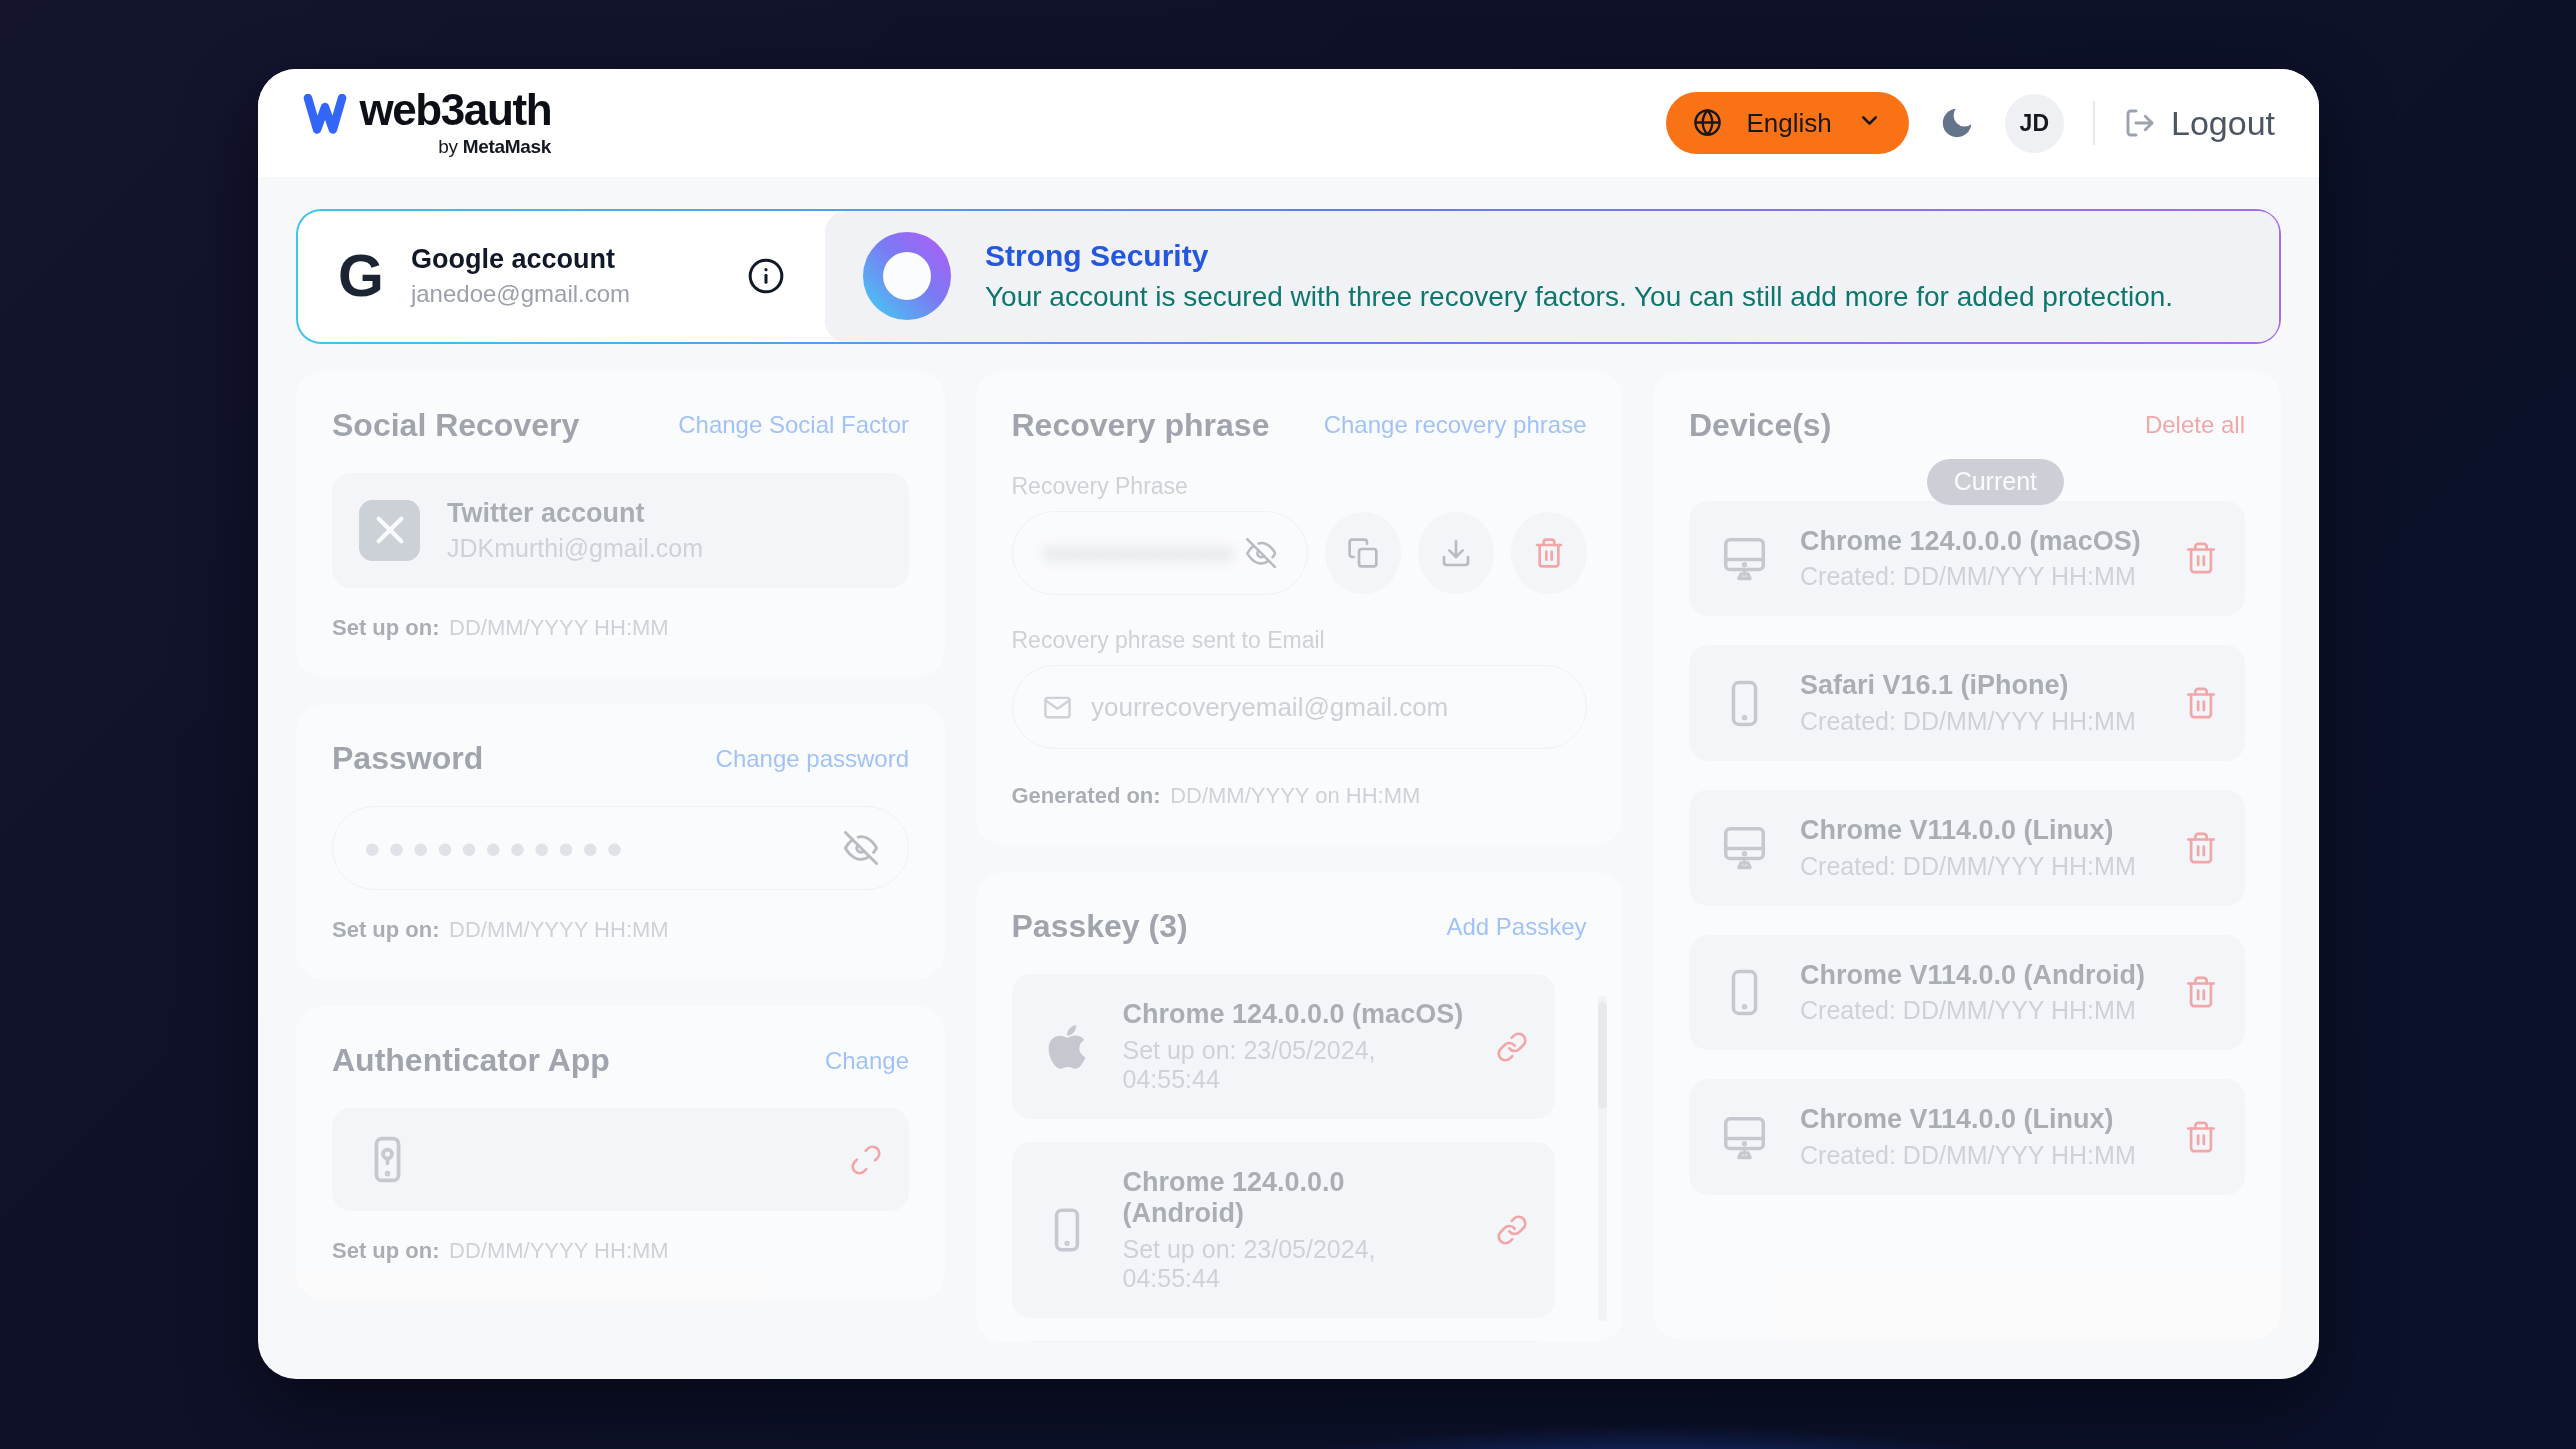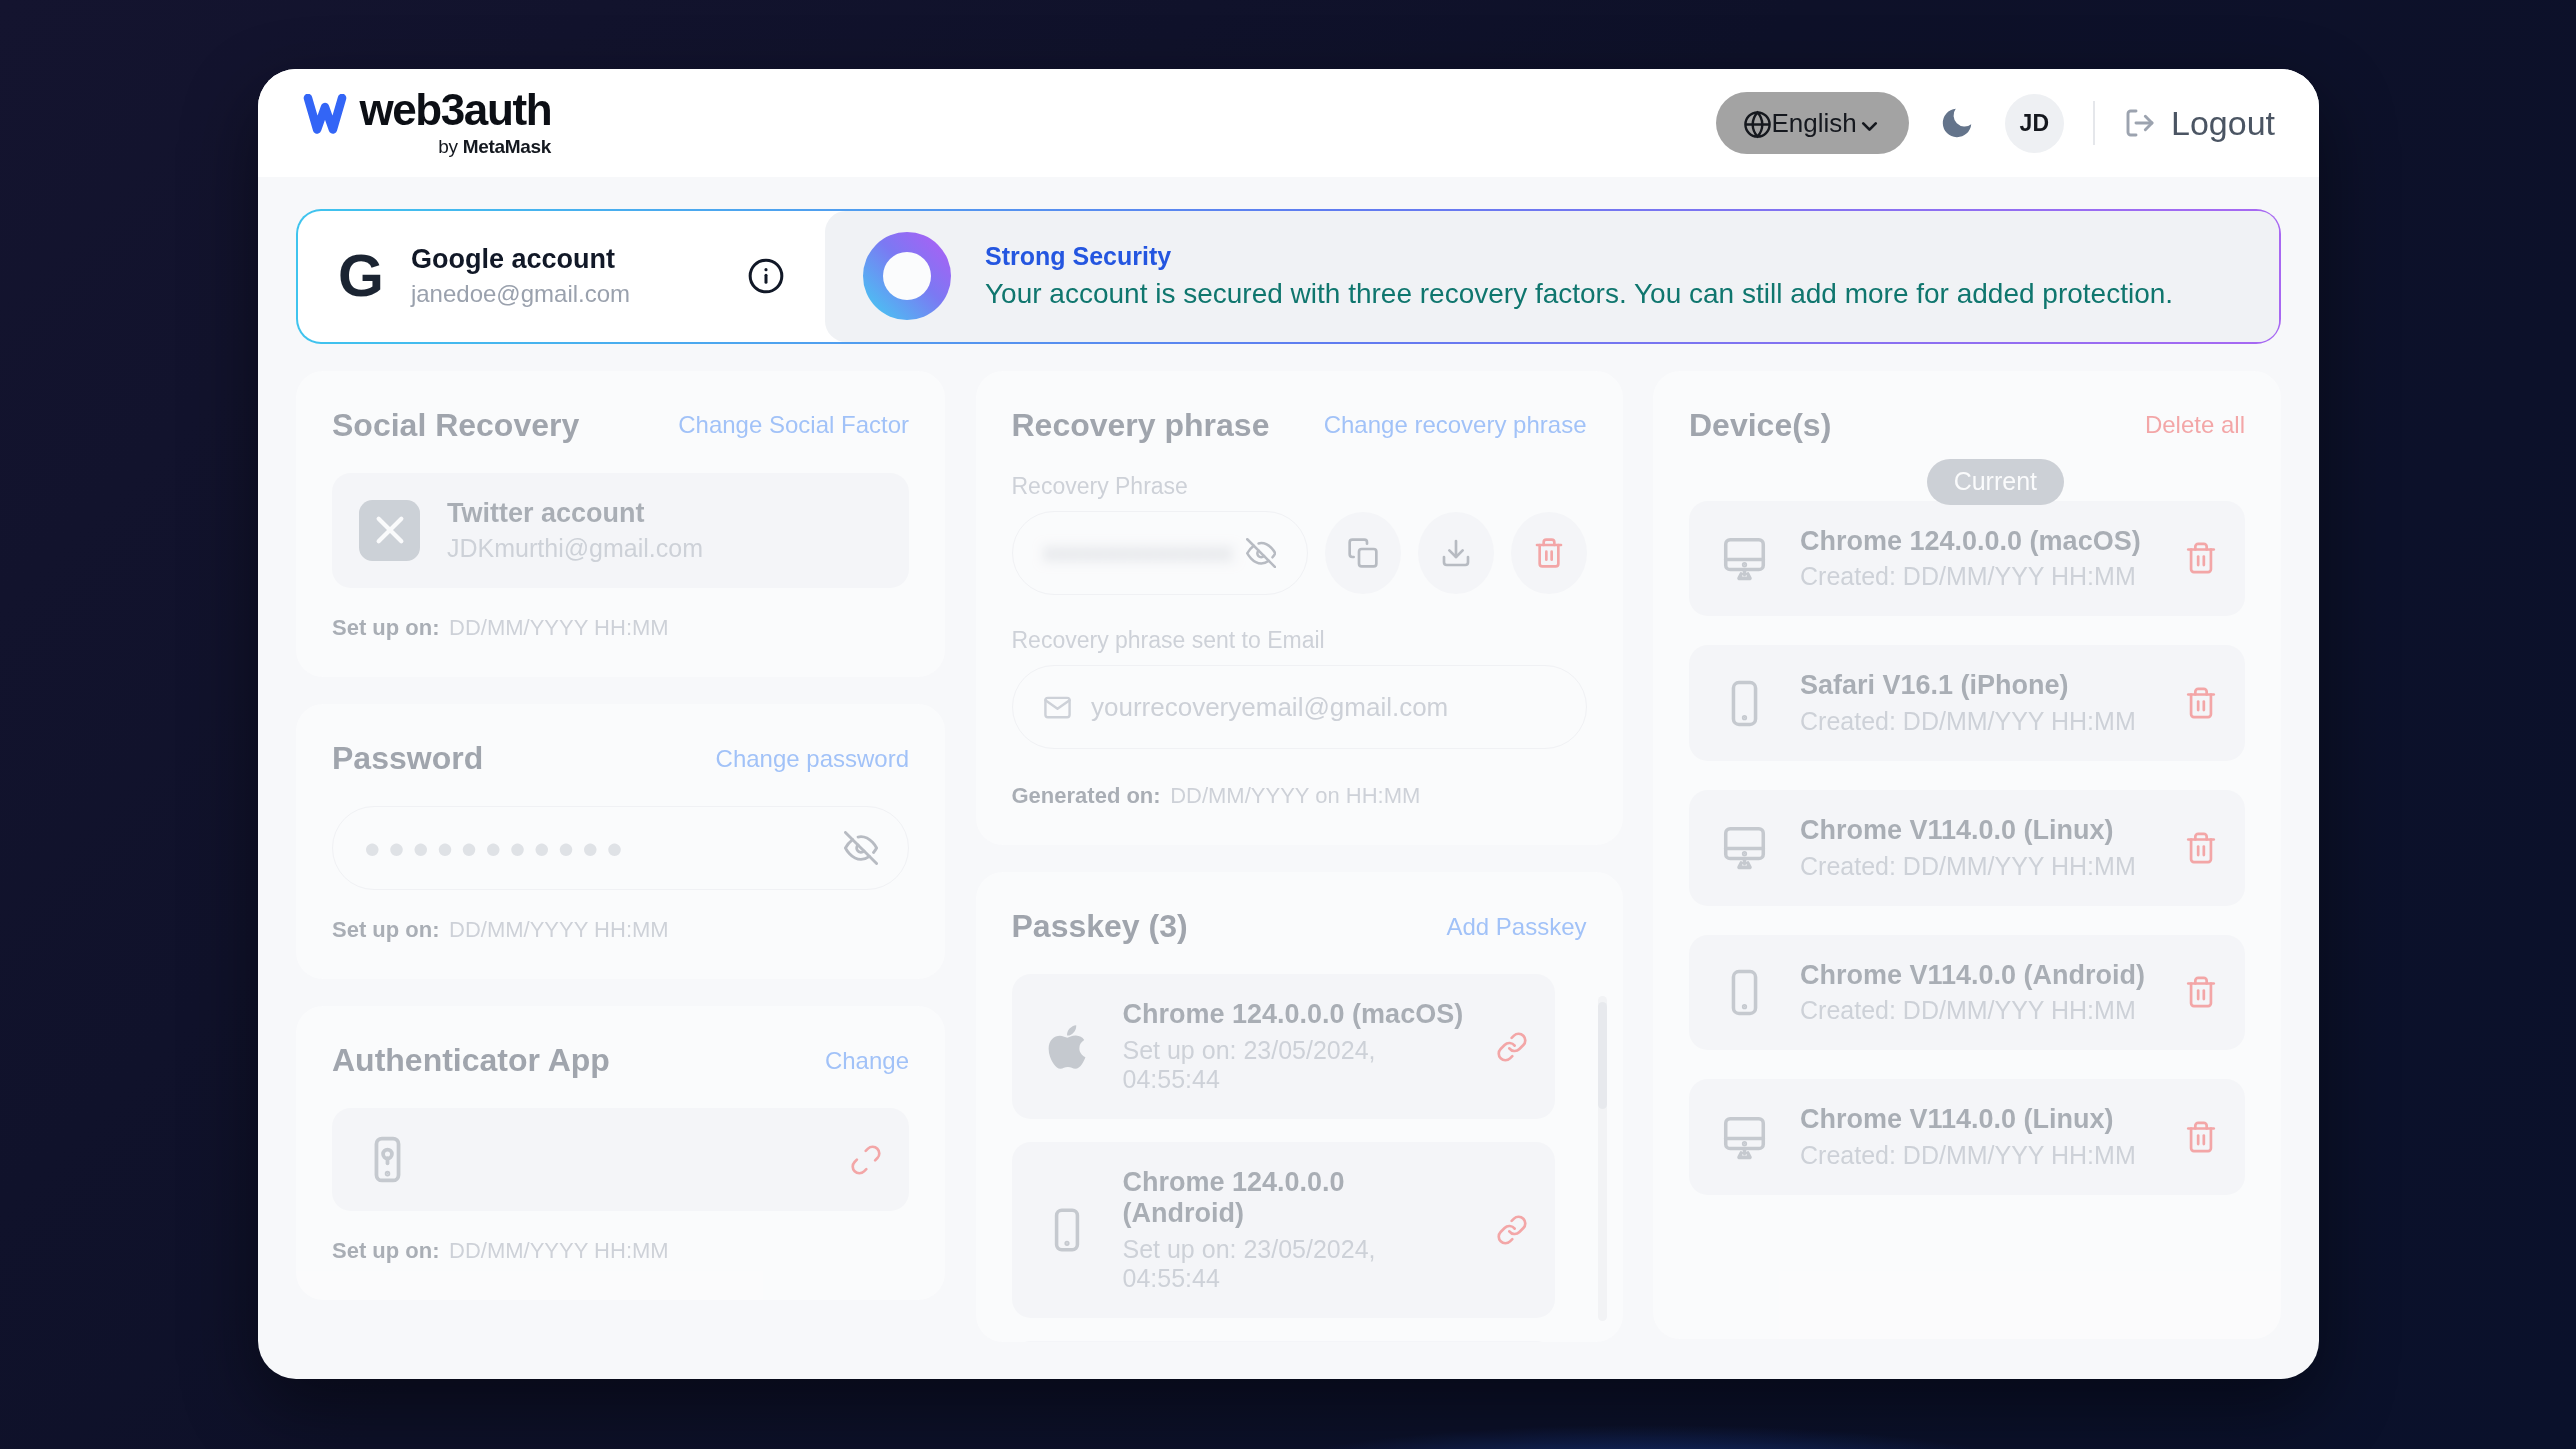--- a/index.html
+++ b/index.html
@@ -19,21 +19,21 @@
   
   .hdr{ height:108px; background:#ffffff; display:flex; align-items:center;
         justify-content:space-between; padding:0 44px; }
   .logo{ display:flex; align-items:flex-start; gap:11.4px; }
   .logo svg{ margin-top:5.7px; }
   .logo-txt{ display:flex; flex-direction:column; }
   .brand{ font-size:44px; font-weight:700; letter-spacing:-1.4px; color:#0c0f15; line-height:1; }
   .byline{ font-size:19px; font-weight:700; color:#14181f; text-align:right; margin-top:3.8px; letter-spacing:-0.3px;}
   .byline .by{ font-weight:400; }
   .hdr-right{ display:flex; align-items:center; gap:29px; }
-  .lang-pill{ display:flex; align-items:flex-end; gap:0; background:#a3a3a3;
+  .lang-pill{ display:flex; align-items:flex-start; gap:25px; background:#f97316;
               border-radius:953px; padding:15.3px 27px; cursor:pointer; }
   .lang-pill span{ font-size:26px; font-weight:500; color:#15181e; }
   .icon{ display:inline-flex; align-items:center; justify-content:center; }
   .avatar{ width:59px; height:59px; border-radius:50%; background:#eef0f3;
            display:flex; align-items:center; justify-content:center;
            font-size:23px; font-weight:700; color:#15181e; }
   .vdiv{ width:1.9px; height:44px; background:#e5e7eb; }
   .logout{ display:flex; align-items:center; gap:15.3px; cursor:pointer; }
   .logout span{ font-size:34px; font-weight:500; color:#4b5563; }
   
@@ -50,21 +50,21 @@
   .acct-title{ font-size:27px; font-weight:700; color:#111827; }
   .acct-email{ font-size:24px; color:#9aa1ad; }
   .info-ic{ margin-left:auto; color:#111827; cursor:pointer; }
   .banner-right{ flex:1; background:#f0f2f5; border-radius:21px; display:flex;
                  align-items:center; gap:34px; padding:0 38px; }
   .ring{ width:88px; height:88px; border-radius:50%; flex:0 0 88px;
          background:linear-gradient(to top right,#45c9f2 5%,#7b79f3 55%,#ad5ef5 95%);
          display:flex; align-items:center; justify-content:center; }
   .ring::after{ content:""; width:48px; height:48px; border-radius:50%; background:#fbfcfd; }
   .sec-txt{ display:flex; flex-direction:column; gap:7.6px; }
-  .sec-title{ font-size:25px; font-weight:700; color:#2456e0; }
+  .sec-title{ font-size:30px; font-weight:700; color:#2456e0; }
   .sec-desc{ font-size:28px; color:#0f766e; }
   
   .grid{ margin-top:27px; display:grid; grid-template-columns:649px 647px 628px;
          gap:30.5px; opacity:.45; }
   .col{ display:flex; flex-direction:column; gap:27px; }
   .card{ background:#ffffff; border-radius:27px; padding:36px; }
   .card-head{ display:flex; align-items:center; justify-content:space-between; margin-bottom:29px; }
   .card-title{ font-size:32px; font-weight:700; color:#374151; }
   .link{ font-size:24px; font-weight:500; color:#3b82f6; cursor:pointer; }
   .link.red{ color:#ef4444; }

